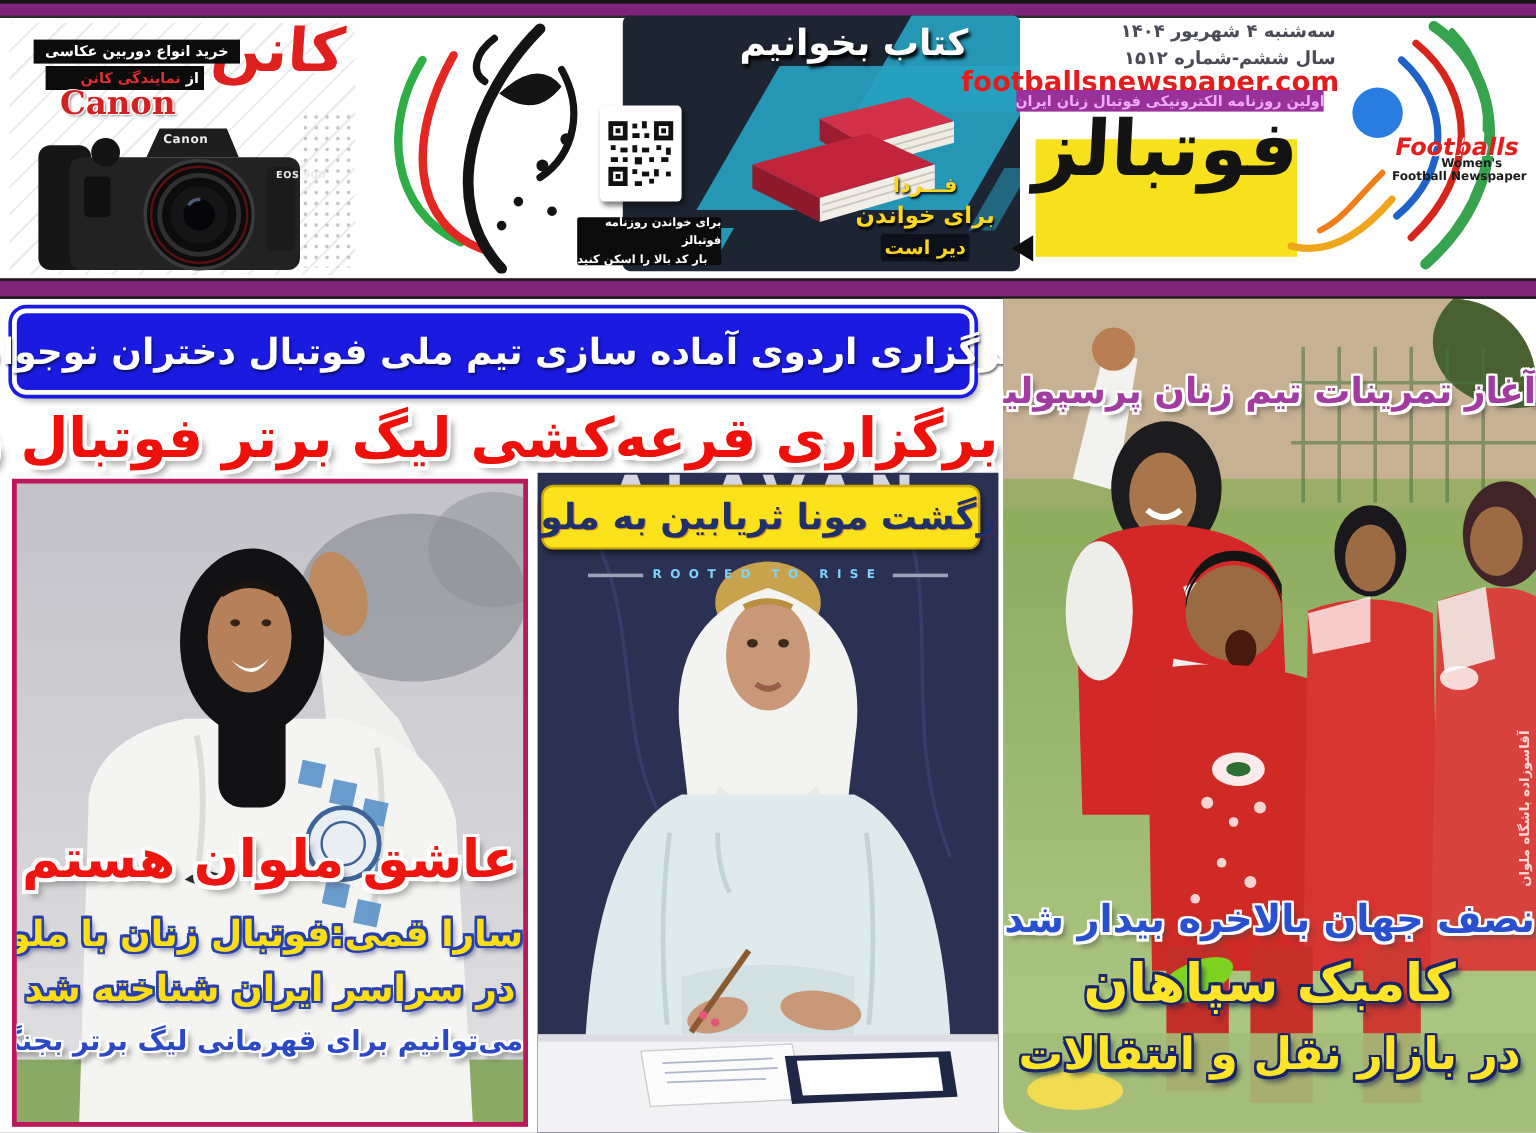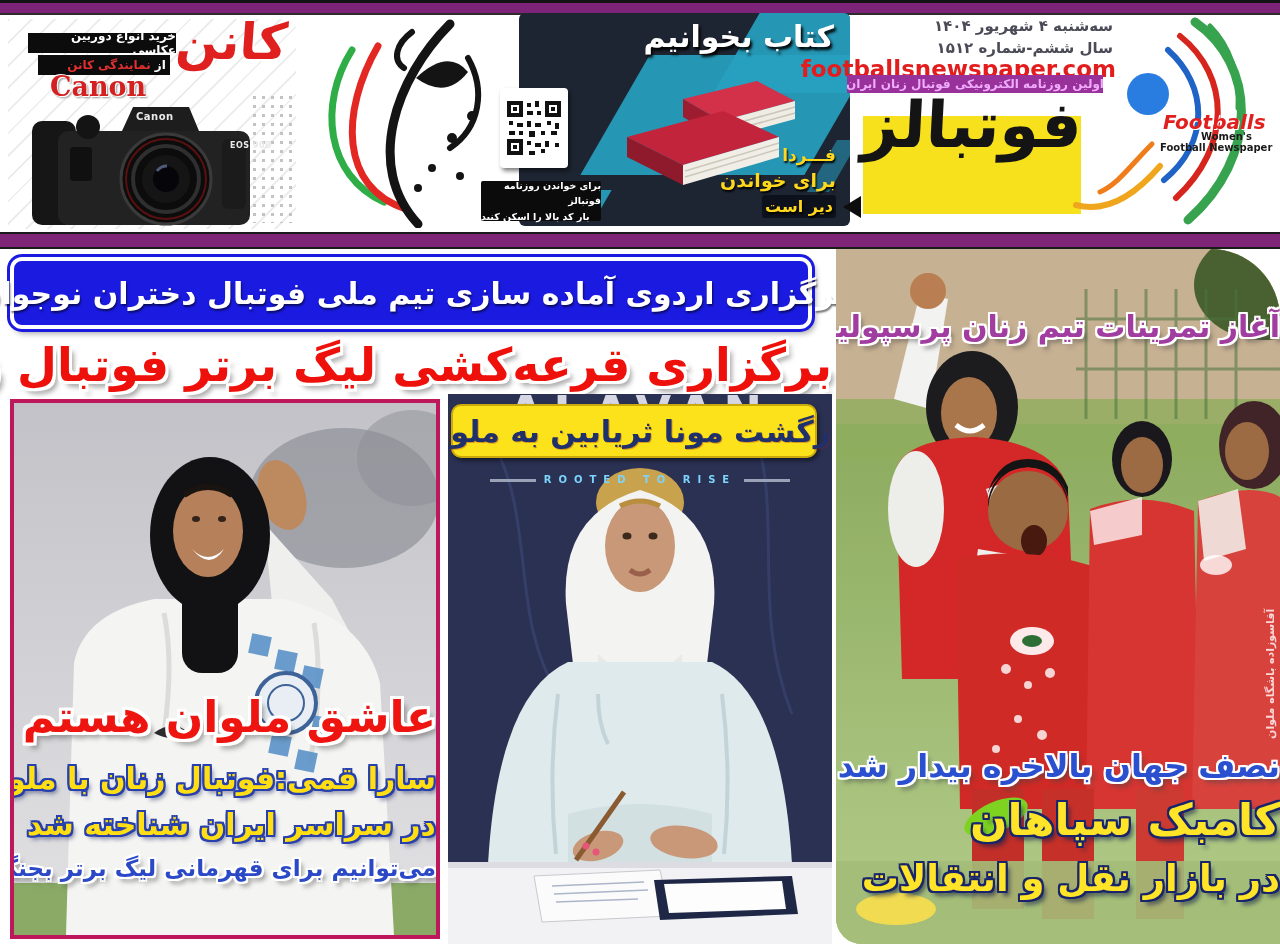--- a/index.html
+++ b/index.html
@@ -2,21 +2,21 @@
 <html lang="fa"><head>
 <meta charset="utf-8">
 <style>
   html,body{margin:0;padding:0;background:#9a9a9a;}
   .page{
     position:relative;width:1280px;height:944px;background:#ffffff;
     overflow:hidden;font-family:"DejaVu Sans",sans-serif;margin:0 auto;
   }
   .abs{position:absolute;}
   .rtl{direction:rtl;unicode-bidi:embed;}
-  .ctr{}
+  .ctr{text-align:center;}
   .nowrap{white-space:nowrap;}
 
   
   .ow2{text-shadow:-2px -2px 0 #fff,2px -2px 0 #fff,-2px 2px 0 #fff,2px 2px 0 #fff,
        0 -2px 0 #fff,0 2px 0 #fff,-2px 0 0 #fff,2px 0 0 #fff,4px 5px 4px rgba(70,70,70,.5);}
   .ow3{text-shadow:-3px -3px 0 #fff,3px -3px 0 #fff,-3px 3px 0 #fff,3px 3px 0 #fff,
        0 -3px 0 #fff,0 3px 0 #fff,-3px 0 0 #fff,3px 0 0 #fff,5px 6px 5px rgba(60,60,60,.45);}
   .onavy{text-shadow:-2px -2px 0 #18256b,2px -2px 0 #18256b,-2px 2px 0 #18256b,2px 2px 0 #18256b,
        0 -2px 0 #18256b,0 2px 0 #18256b,-2px 0 0 #18256b,2px 0 0 #18256b,4px 5px 4px rgba(20,30,70,.6);}
   .oblue{text-shadow:-2px -2px 0 #2740ad,2px -2px 0 #2740ad,-2px 2px 0 #2740ad,2px 2px 0 #2740ad,
@@ -114,21 +114,21 @@
 </head>
 <body>
 
 <div class="page">
 
   <div class="abs top-bar"></div>
 
   <div class="abs canon-ad">
     <div class="abs canon-dots"></div>
     <div class="abs canon-fa rtl nowrap">کانن</div>
-    <div class="abs canon-strip rtl" style="left:20px;top:14px;width:148px;height:20px;">خرید انواع دوربین عکاسی</div>
+    <div class="abs canon-strip rtl" style="left:20px;top:14px;width:172px;height:20px;text-align:center;">خرید انواع دوربین عکاسی</div>
     <div class="abs canon-strip rtl" style="left:30px;top:36px;width:132px;height:20px;">
       <span>از</span>&nbsp;
       <span style="color:#e03030;margin-left:25px;">نمایندگی کانن</span>
     </div>
     <div class="abs canon-en">Canon</div>
     <svg class="abs" style="left:18px;top:72px;" width="252" height="136" viewBox="0 0 252 136">
       <rect x="6" y="30" width="44" height="104" rx="10" fill="#161616"></rect>
       <rect x="32" y="40" width="192" height="94" rx="10" fill="#222222"></rect>
       <path d="M96 40 L107 16 L163 16 L173 40 Z" fill="#1d1d1d"></path>
       <circle cx="62" cy="36" r="12" fill="#141414"></circle>

